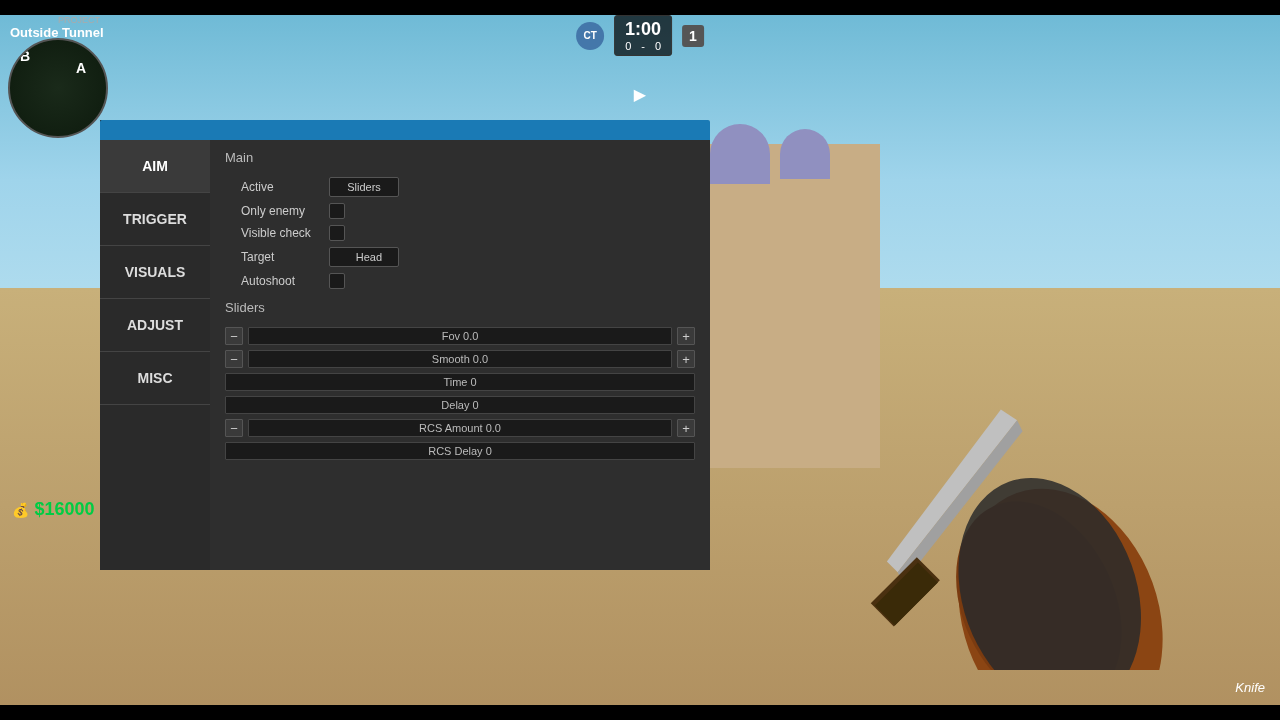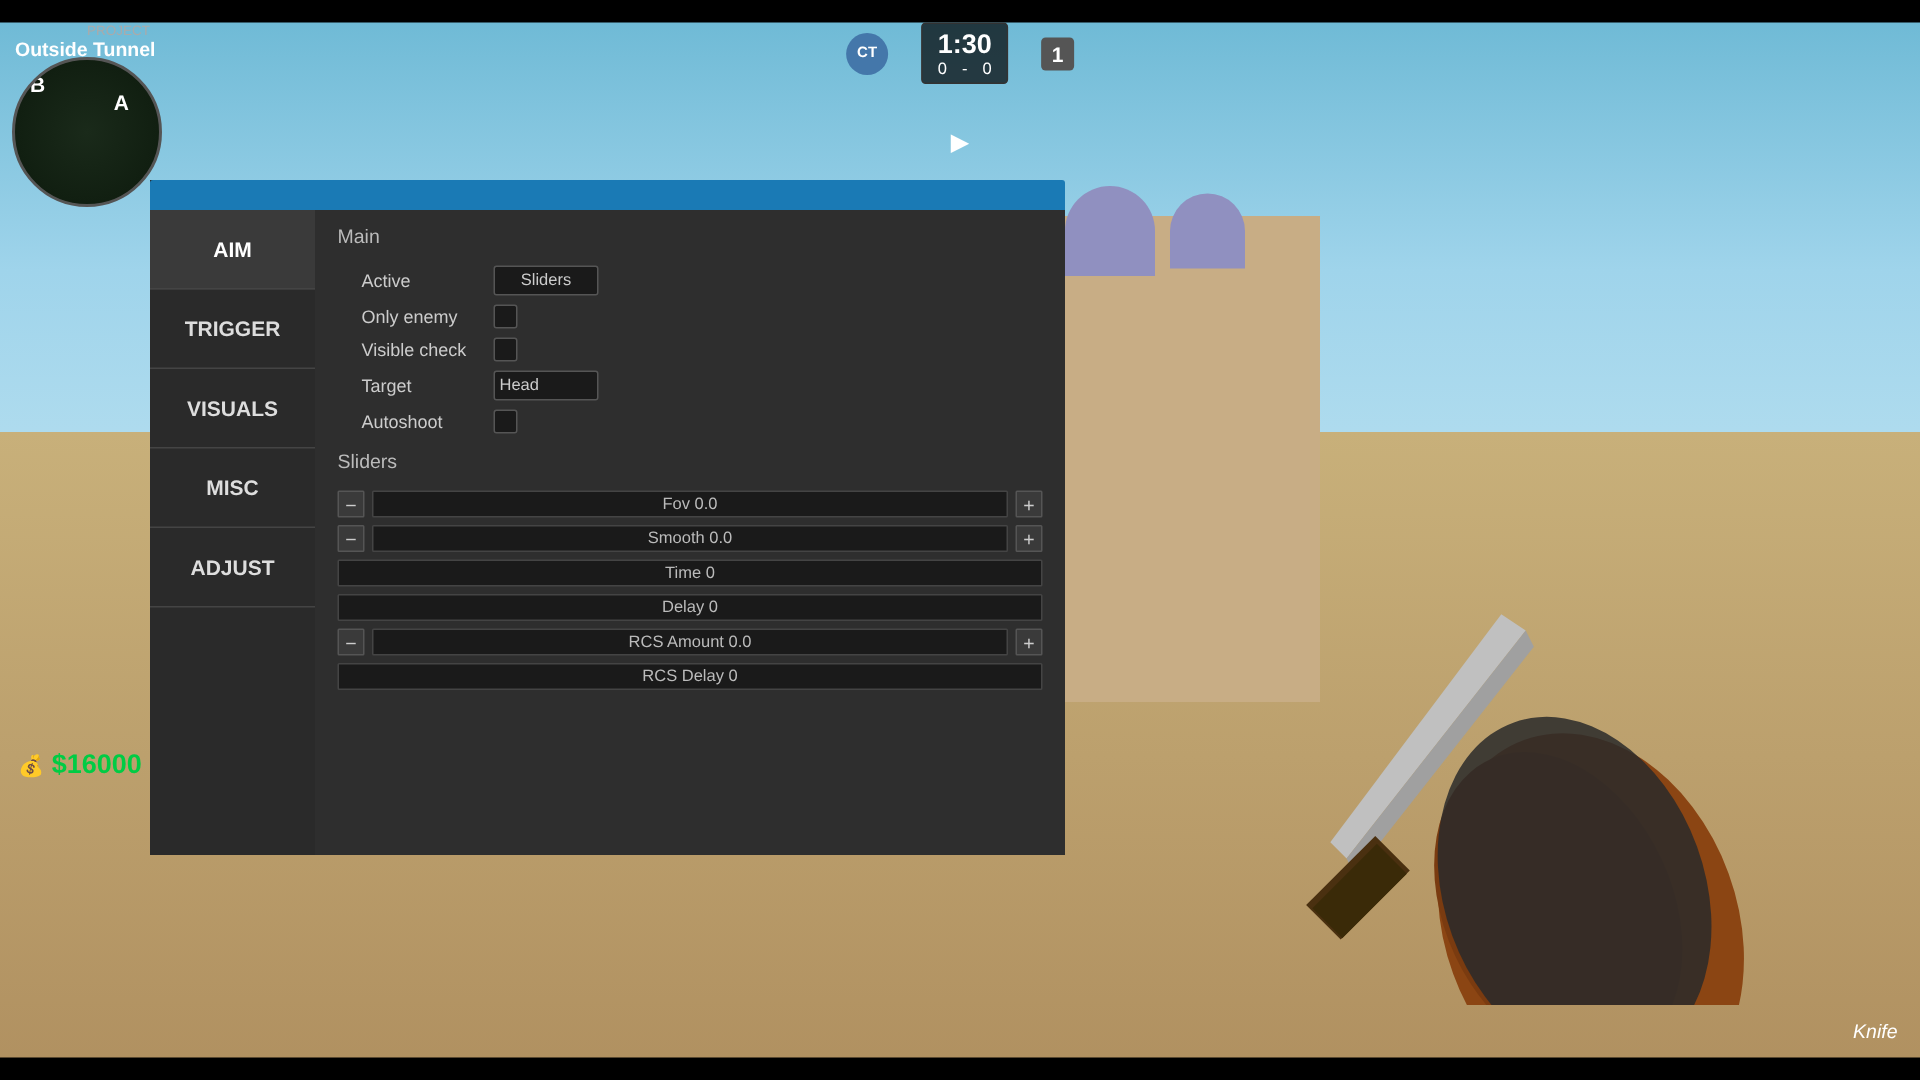--- a/index.html
+++ b/index.html
@@ -123,21 +123,21 @@
     }
 
     
     .timer-box {
       position: absolute;
       top: 15px;
       left: 50%;
       transform: translateX(-50%);
       display: flex;
       align-items: center;
-      gap: 22px;
+      gap: 10px;
       z-index: 20;
     }
     .ct-icon {
       width: 28px;
       height: 28px;
       background: #4477aa;
       border-radius: 50%;
       display: flex;
       align-items: center;
       justify-content: center;
@@ -326,25 +326,25 @@
       min-width: 70px;
       text-align: center;
     }
 
     
     .target-btn {
       background: #1a1a1a;
       border: 1px solid #555;
       color: #ccc;
       font-size: 11px;
-      padding: 3px 3px;
+      padding: 3px 16px;
       border-radius: 2px;
       cursor: pointer;
       min-width: 70px;
-      text-align: left;
+      text-align: right;
     }
 
     
     .sliders-section {
       margin-top: 5px;
     }
 
     .slider-row {
       display: flex;
       align-items: center;
@@ -458,21 +458,21 @@
 </div>
 
 <div class="minimap">
   <span class="minimap-label-b">B</span>
   <span class="minimap-label-a">A</span>
 </div>
 
 <div class="timer-box">
   <div class="ct-icon">CT</div>
   <div class="score-timer">
-    <span class="timer-text">1:30</span>
+    <span class="timer-text">1:00</span>
     <div class="score-row">
       <span class="score-num">0</span>
       <span class="score-num">-</span>
       <span class="score-num">0</span>
     </div>
   </div>
   <div class="round-badge">1</div>
 </div>
 
 <div class="money-display">
@@ -490,24 +490,24 @@
     <div class="sidebar-item active">
       <span>AIM</span>
     </div>
     <div class="sidebar-item">
       <span>TRIGGER</span>
     </div>
     <div class="sidebar-item">
       <span>VISUALS</span>
     </div>
     <div class="sidebar-item">
+      <span>ADJUST</span>
+    </div>
+    <div class="sidebar-item">
       <span>MISC</span>
-    </div>
-    <div class="sidebar-item">
-      <span>ADJUST</span>
     </div>
   </div>
 
   <div class="menu-content">
 
     <div class="section-title">Main</div>
 
     <div style="display: grid; grid-template-columns: 1fr 1fr; gap: 0 10px;">
 
       <div>

